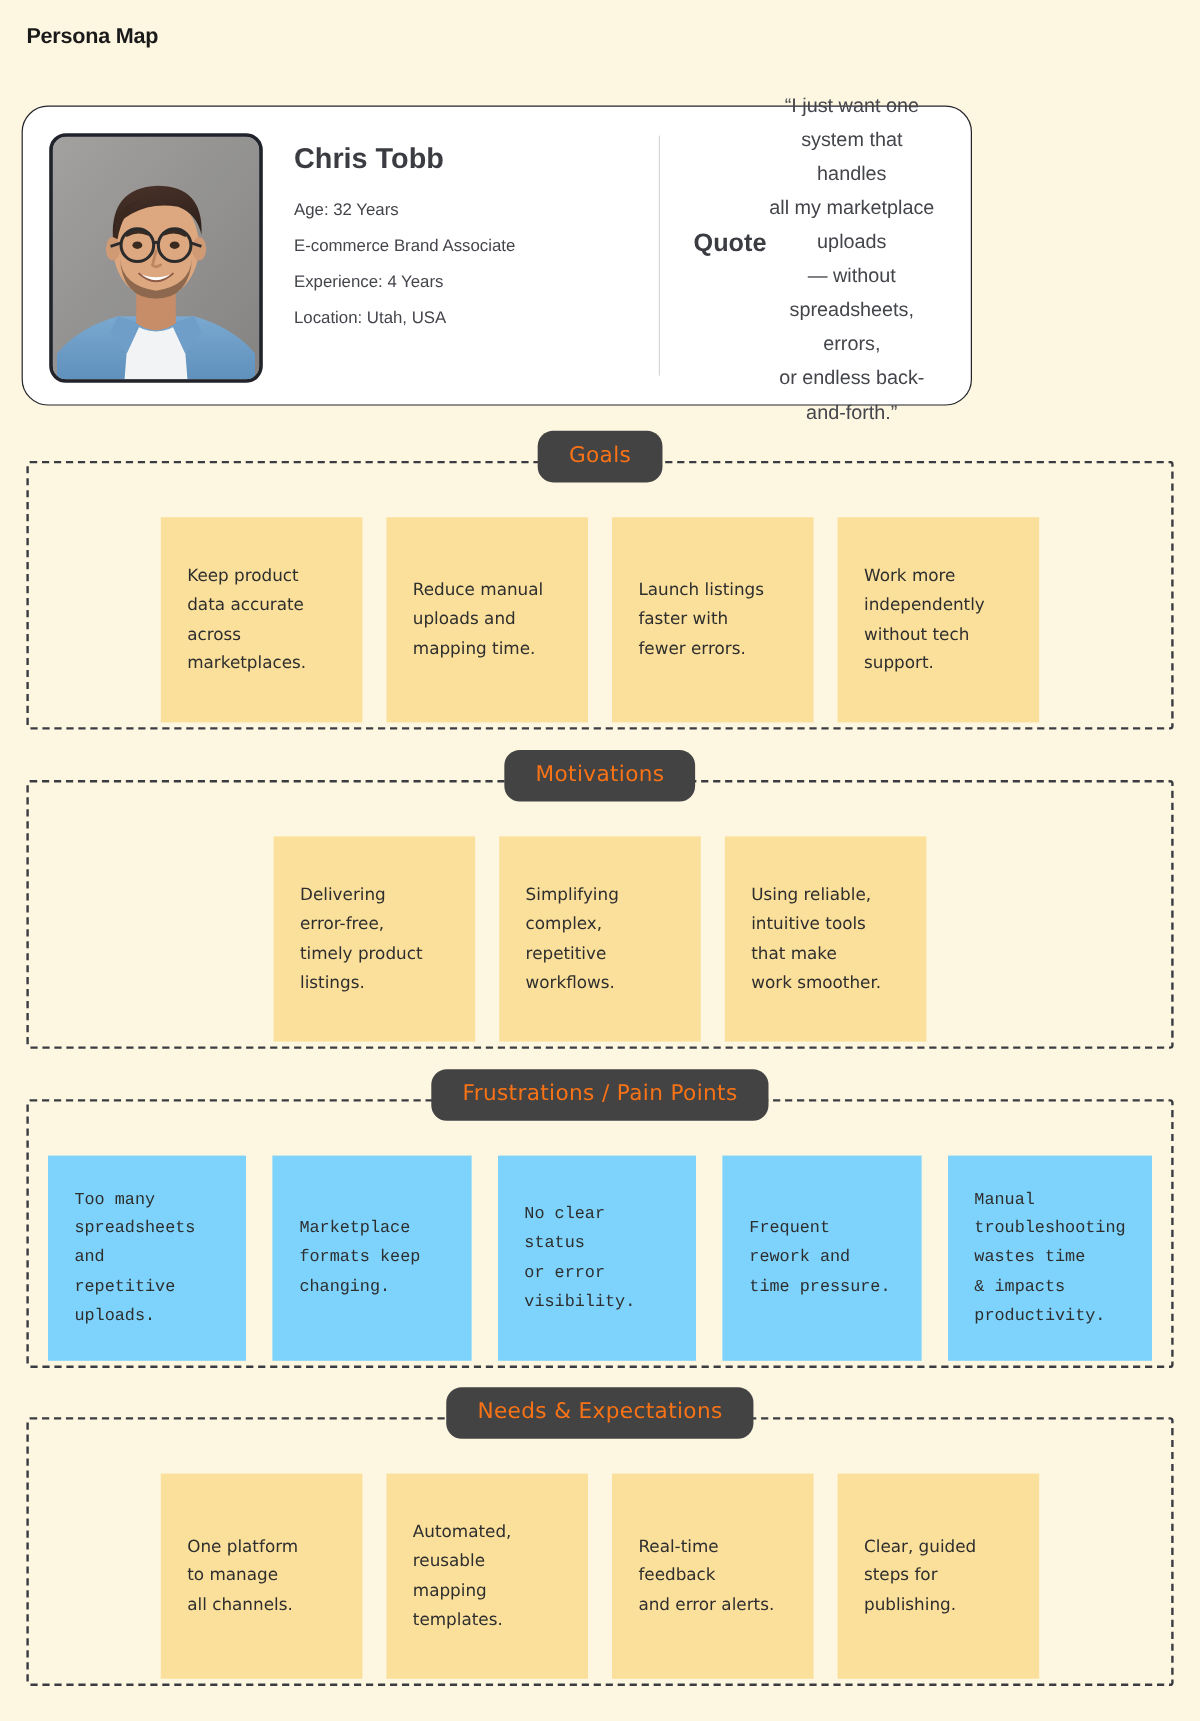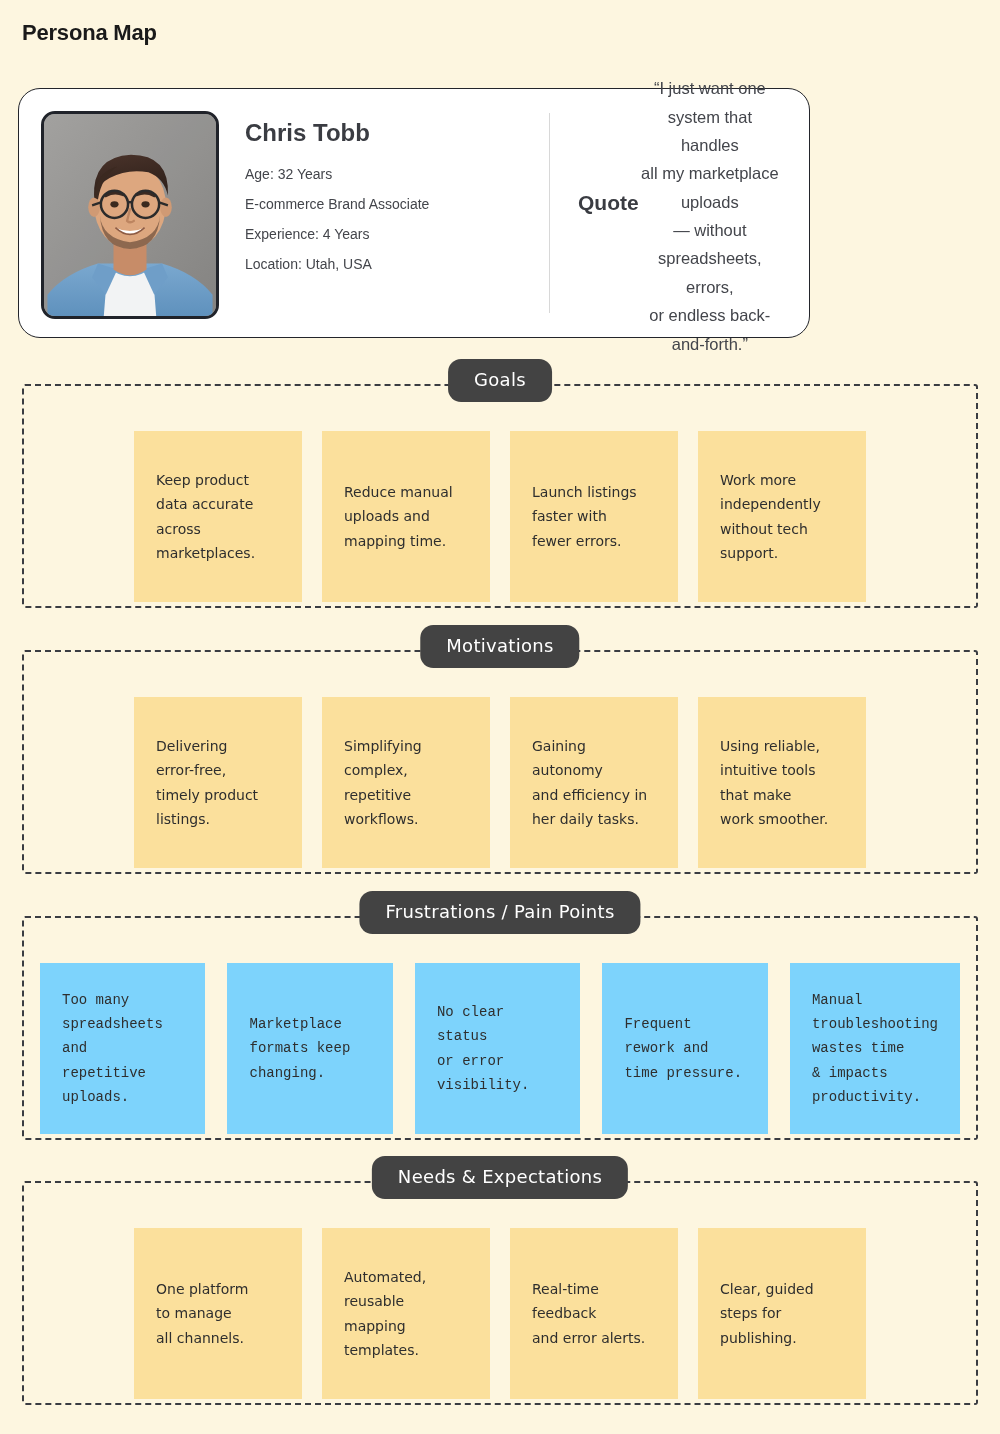--- a/index.html
+++ b/index.html
@@ -19,21 +19,21 @@
     height: 1434px;
     background: #FDF6E0;
     padding: 0;
   }
 
   
   .page-title {
     position: absolute;
     left: 22px;
     top: 20px;
-    font-size: 22px;
+    font-size: 18px;
     font-weight: bold;
     color: #1a1a1a;
     letter-spacing: -0.2px;
   }
 
   
   .profile-card {
     position: absolute;
     left: 18px;
     top: 88px;
@@ -122,21 +122,21 @@
   }
   .sec-goals        { top: 384px; height: 224px; }
   .sec-motivations  { top: 650px; height: 224px; }
   .sec-frustrations { top: 916px; height: 224px; }
   .sec-needs        { top: 1181px; height: 224px; }
 
   .section-label {
     position: absolute;
     top: -27px;
     background: #434343;
-    color: #ffffff;
+    color: #f97316;
     border-radius: 13px;
     padding: 12px 26px 13px 26px;
     font-family: "DejaVu Sans", sans-serif;
     font-size: 18px;
     letter-spacing: 0.3px;
     white-space: nowrap;
     line-height: 1;
     transform: translateX(-50%);
     left: 50%;
   }
@@ -296,26 +296,20 @@
 timely product
 listings.</span>
         </div>
         <div class="card card-yellow">
           <span class="card-text">Simplifying
 complex,
 repetitive
 workflows.</span>
         </div>
         <div class="card card-yellow">
-          <span class="card-text">Gaining
-autonomy
-and efficiency in
-her daily tasks.</span>
-        </div>
-        <div class="card card-yellow">
           <span class="card-text">Using reliable,
 intuitive tools
 that make
 work smoother.</span>
         </div>
       </div>
   </div>
 
   <div class="section sec-frustrations">
     <div class="section-label">Frustrations / Pain Points</div>

